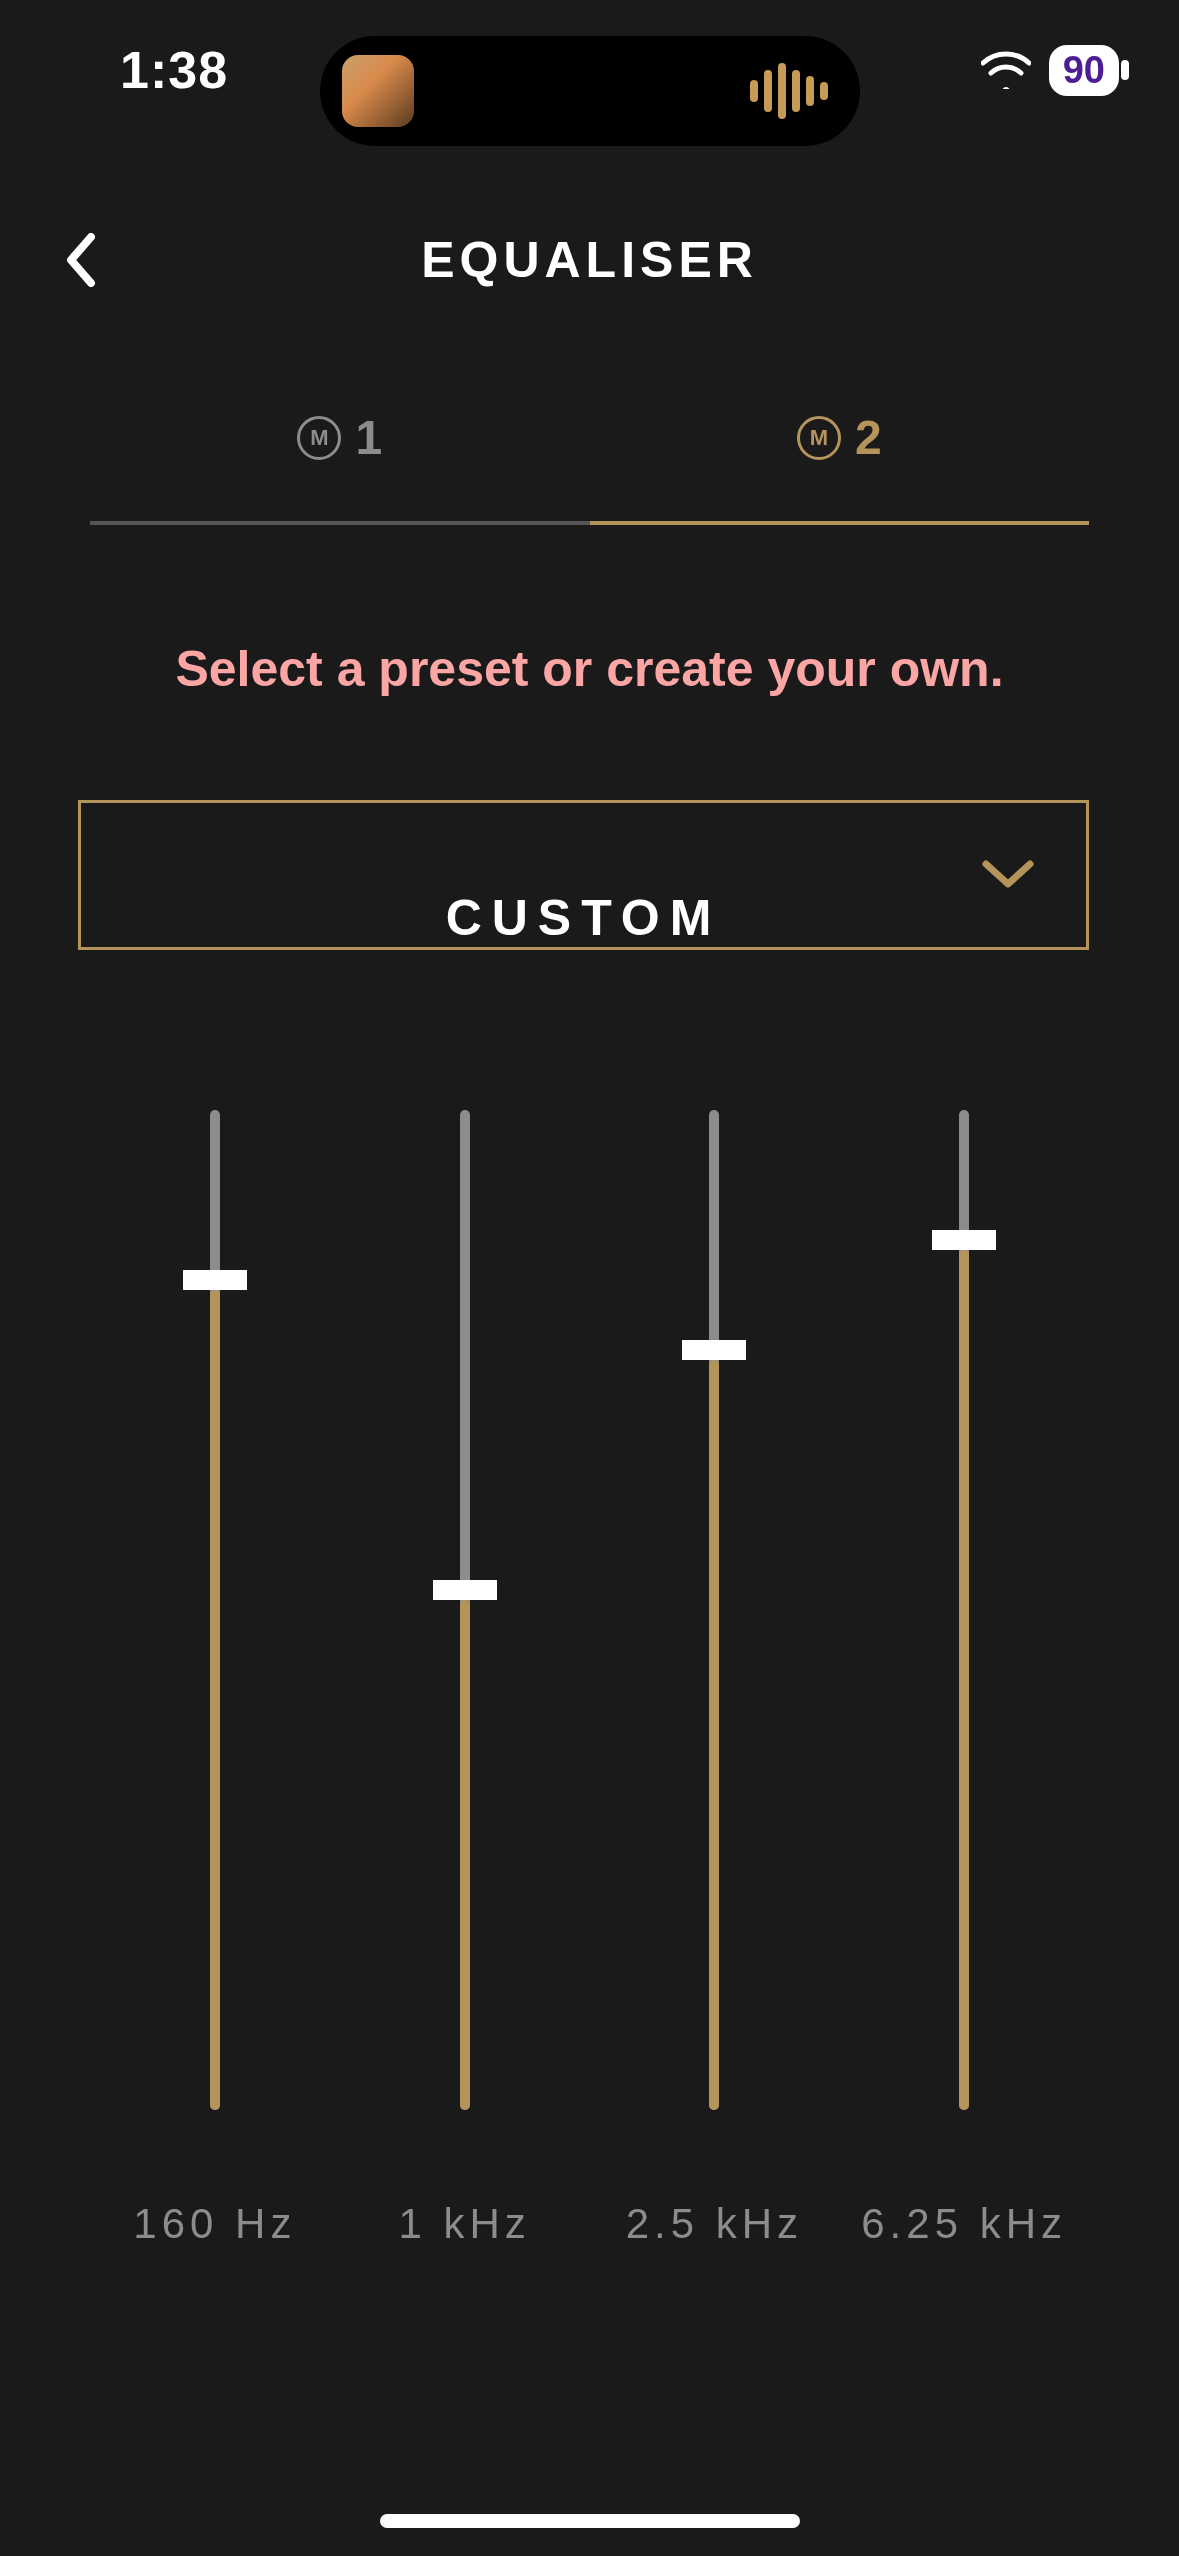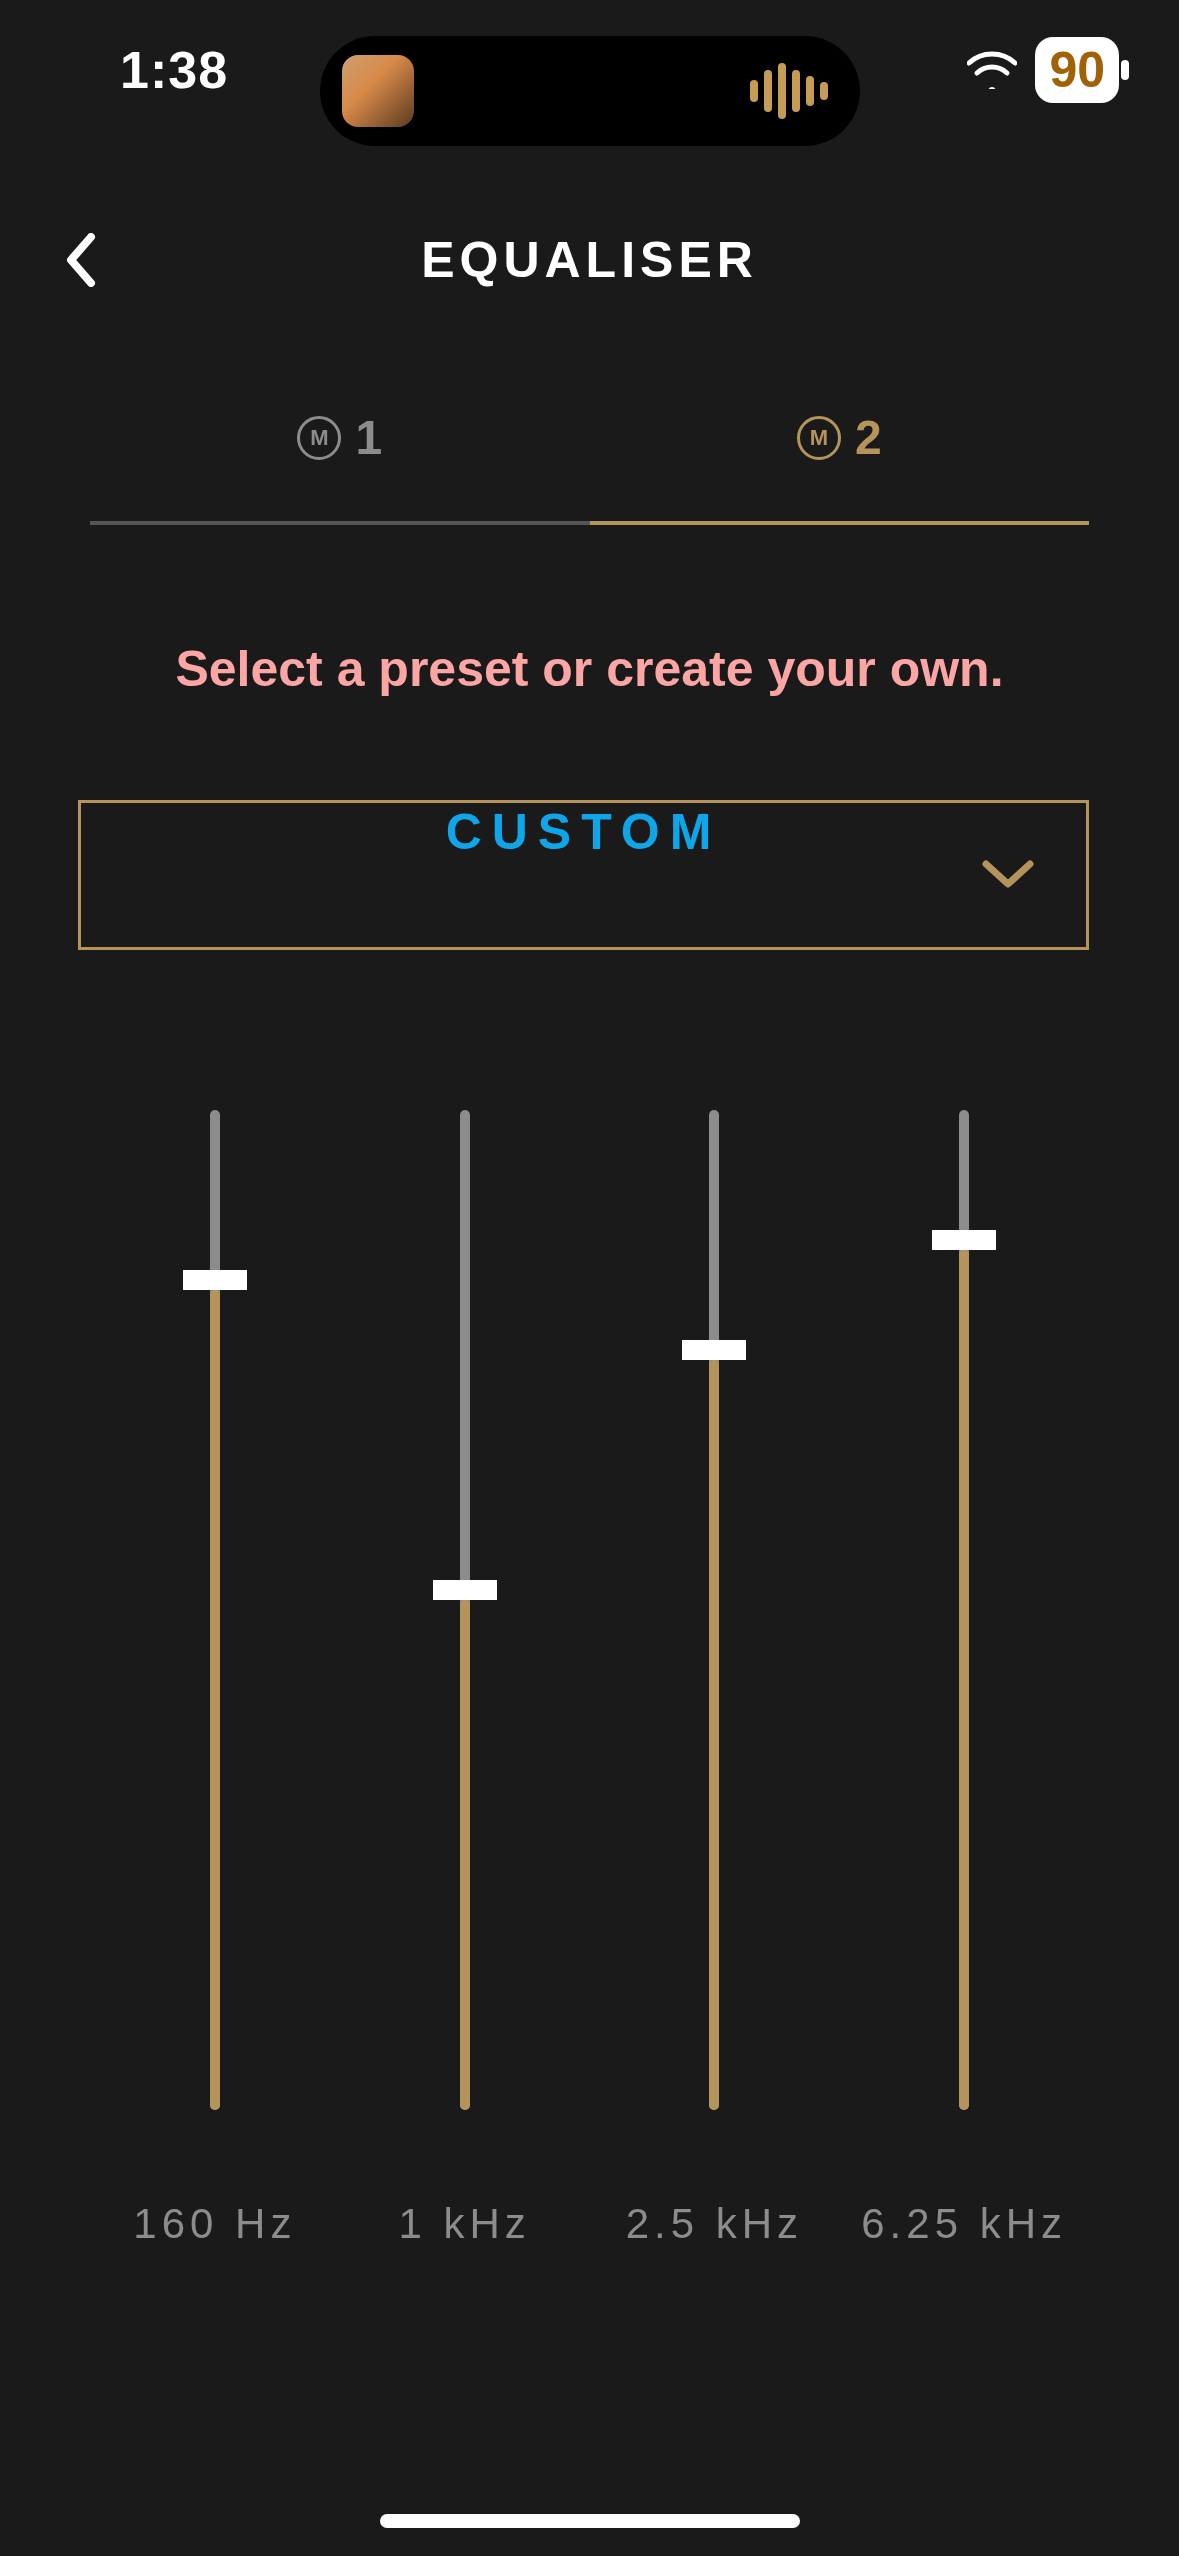--- a/index.html
+++ b/index.html
@@ -65,23 +65,23 @@
   .island-wave span:nth-child(6){height:18px}
 
   .status-right {
     display: flex;
     align-items: center;
     gap: 18px;
   }
   .wifi-icon svg { display:block; }
   .battery-pill {
     background: #fff;
-    color: #a16207;
+    color: #4c1d95;
     font-weight: 700;
-    font-size: 50px;
+    font-size: 38px;
     border-radius: 18px;
     padding: 4px 14px;
     position: relative;
   }
   .battery-pill::after{
     content:"";
     position:absolute;
     right:-10px; top:50%; transform:translateY(-50%);
     width:8px; height:20px; background:#fff; border-radius:4px;
   }
@@ -154,23 +154,23 @@
   }
 
   
   .preset-dd {
     position:absolute;
     top: 800px;
     left: 78px; right: 90px;
     height: 150px;
     border: 3px solid #b4945a;
     display:flex;
-    align-items:flex-start;
+    align-items:flex-end;
     justify-content:center;
-    color:#0ea5e9;
+    color:#ffffff;
     font-size: 50px;
     font-weight: 800;
     letter-spacing: 10px;
   }
   .preset-dd .chev {
     position:absolute;
     right: 50px;
     top:50%; transform:translateY(-50%);
   }
 

